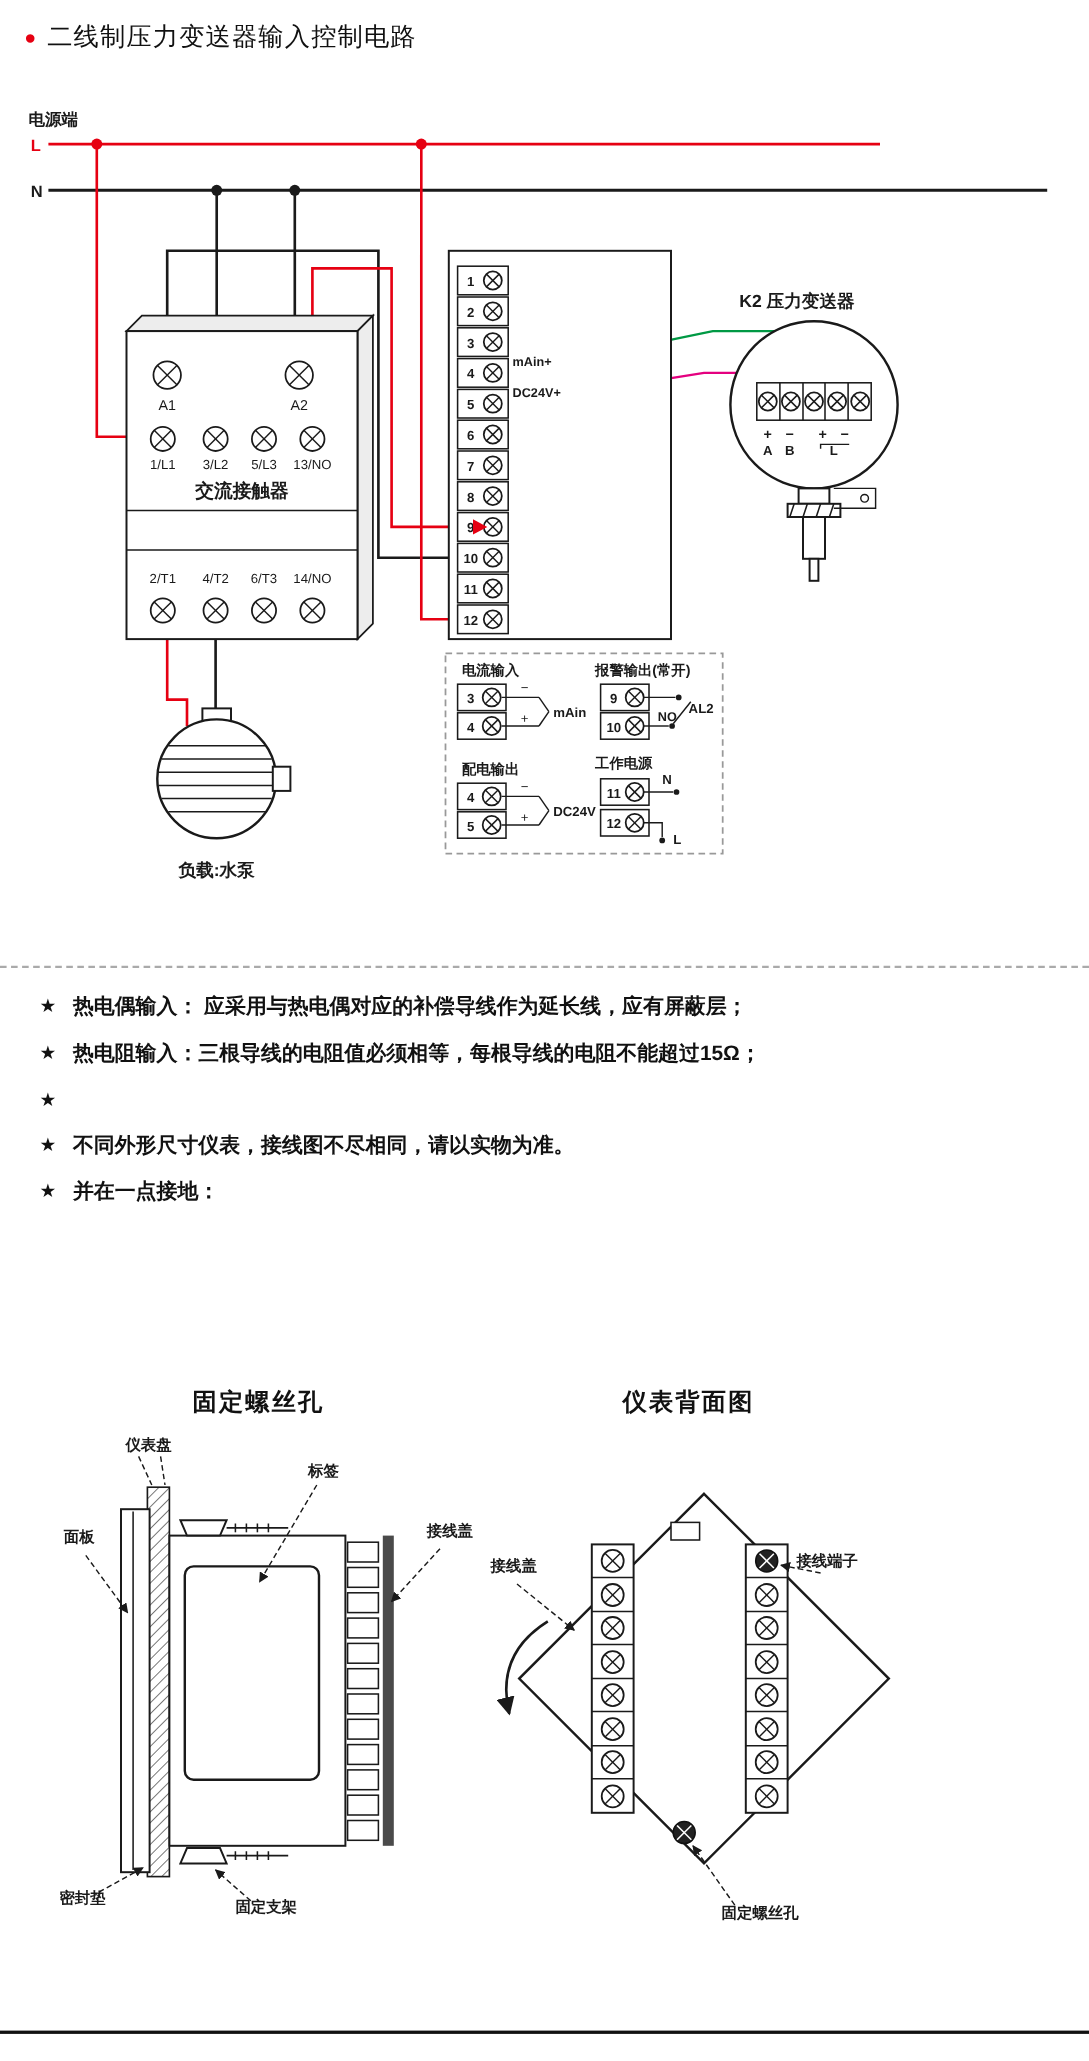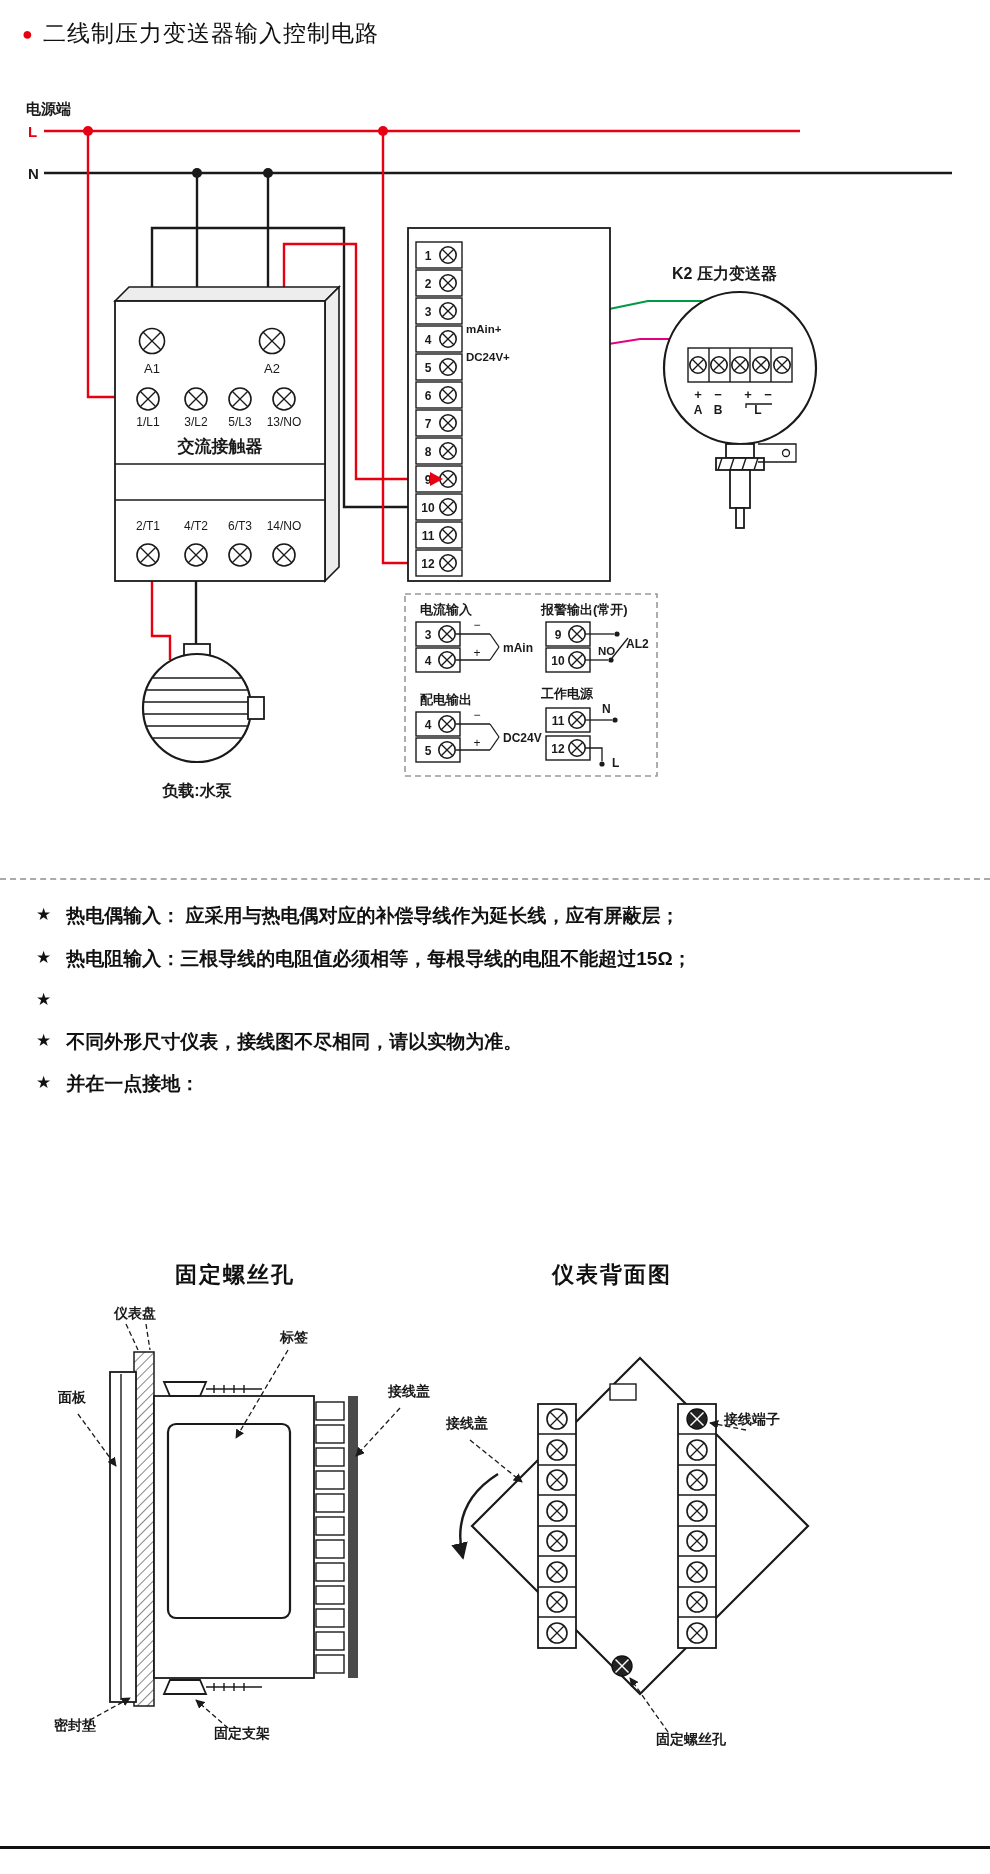--- a/index.html
+++ b/index.html
@@ -13,21 +13,21 @@
   #circuit-svg{position:absolute;top:96px;left:0}
   .separator{position:absolute;top:878px;left:0;width:990px;border-top:2px dashed #aaa}
   .notes{position:absolute;top:902px;left:36px;margin:0;padding:0;list-style:none;width:930px}
   .notes li{display:flex;gap:15px;font-size:19px;font-weight:700;margin-bottom:15px;line-height:1.45}
   .star{font-size:17px;padding-top:1px}
   .install-paragraph{position:absolute;top:1126px;left:30px;width:932px;margin:0;
        font-size:19px;font-weight:700;line-height:1.78;text-indent:2.1em}
   .dtitle{position:absolute;top:1260px;font-family:"Liberation Serif","DejaVu Serif",serif;
        font-weight:700;font-size:22px;letter-spacing:2px}
   .dtitle.side{left:40px;width:390px;text-align:center}
-  .dtitle.back{left:422px;width:380px;text-align:center}
+  .dtitle.back{left:436px;width:380px;text-align:center}
   #install-svg{position:absolute;top:1298px;left:0}
   .footer-note{position:absolute;top:1788px;left:28px;font-size:20px;font-weight:700;margin:0}
   .bottom-rule{position:absolute;top:1846px;left:0;width:990px;border-top:3px solid #111}
 
   
   svg text{font-family:"Liberation Sans","DejaVu Sans",sans-serif;fill:#1a1a1a}
   .t11{font-size:11.5px;font-weight:700}
   .t12{font-size:12px}
   .t13{font-size:13px}
   .t14{font-size:14px;font-weight:700}

